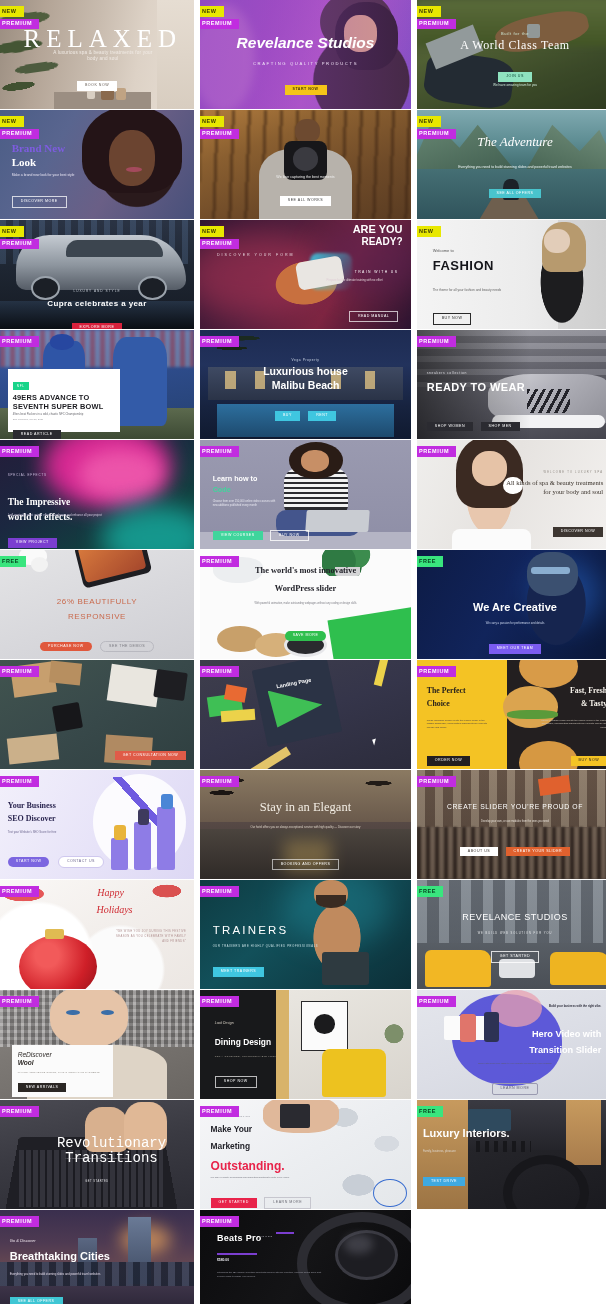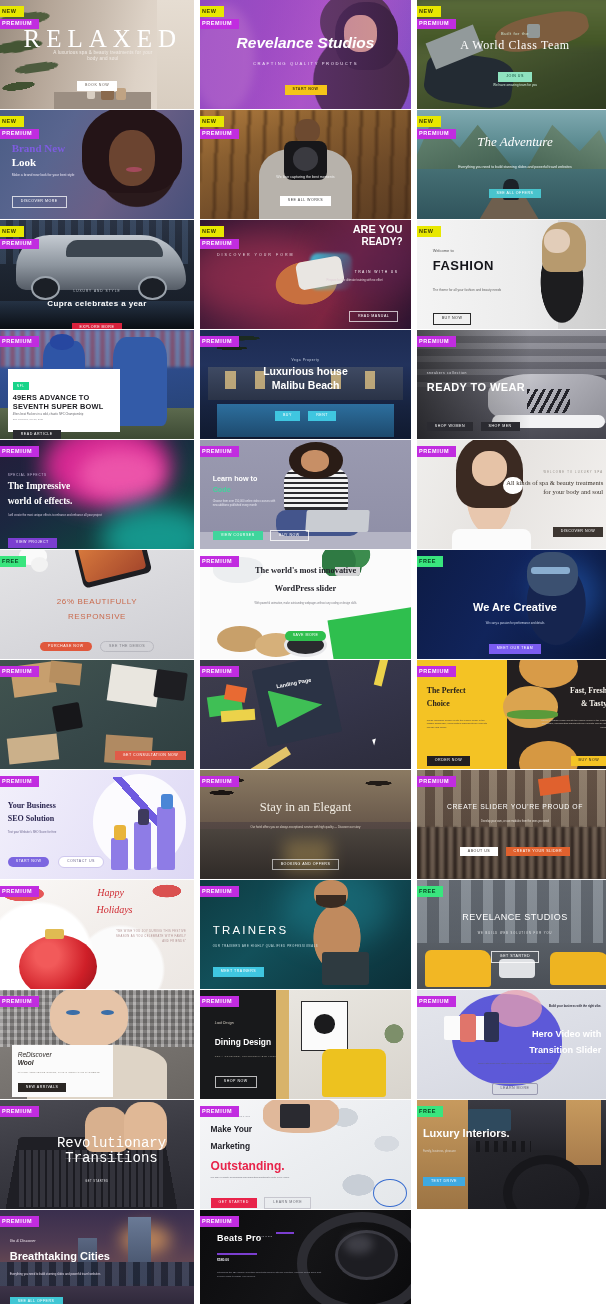--- a/index.html
+++ b/index.html
@@ -231,21 +231,21 @@
   .c12 .pre { font-size:3.4px; color:#dcdce2; letter-spacing:.6px; }
   .c12 .ttl { font-size:11px; font-weight:bold; color:#fff; letter-spacing:.4px; }
   .c12 .btn { background:#2b2b31; color:#fff; margin-right:3px; }
 
   
   .c13 .bg { background: linear-gradient(150deg,#241d3a 0%,#1b2740 40%,#11403f 75%,#0c4a46 100%); }
   .c13 .pink { position:absolute; left:22%; top:-16%; width:66%; height:78%; border-radius:50%; background:#e7299a; filter:blur(11px); opacity:.92; }
   .c13 .pink2 { position:absolute; left:40%; top:8%; width:44%; height:46%; border-radius:50%; background:#f25fb0; filter:blur(9px); opacity:.8; }
   .c13 .teal { position:absolute; right:-8%; bottom:-20%; width:56%; height:60%; border-radius:50%; background:#17b3a6; filter:blur(12px); opacity:.75; }
   .c13 .pre { font-size:3px; color:#cdbfe0; letter-spacing:.8px; }
-  .c13 .ttl { font-family:"Liberation Serif",serif; font-weight:bold; font-size:9.5px; color:#fff; line-height:1.22; }
+  .c13 .ttl { font-family:"Liberation Serif",serif; font-weight:bold; font-size:9.5px; color:#fff; line-height:1.22;margin-top:16px; }
   .c13 .sub { font-size:2.8px; color:#d6cde2; }
   .c13 .btn { background:#7b3ed0; color:#fff; }
 
   
   .c14 .bg { background: linear-gradient(180deg,#9a9ab0 0%,#8e8ea6 100%); }
   .c14 .floor { position:absolute; left:0; right:0; bottom:0; height:16%; background:#b4b4c4; }
   .c14 .hairA { position:absolute; left:42%; top:2%; width:26%; height:34%; border-radius:50%; background:#2a1c16; }
   .c14 .faceA { position:absolute; left:48%; top:9%; width:13%; height:20%; border-radius:46%; background:#c78f66; }
   .c14 .torso { position:absolute; left:40%; top:26%; width:30%; height:40%; border-radius:14px 14px 6px 6px;
        background: repeating-linear-gradient(0deg,#f2f2f2 0 2.5px,#2a2a2e 2.5px 5px); }
@@ -1008,21 +1008,21 @@
         <div class="bar3"></div>
       <div class="pp1"></div>
         <div class="pp2"></div>
         <div class="pp3"></div>
     </div>
     <div class="badges">
       <span class="badge premium">PREMIUM</span>
     </div>
     <div class="content">
       <div class="abs ttl" style="left:4%;top:28%">Your Business</div>
-      <div class="abs ttl" style="left:4%;top:40%">SEO Solution</div>
+      <div class="abs ttl" style="left:4%;top:40%">SEO Discover</div>
       <div class="abs sub" style="left:4%;width:48%;top:56%">Test your Website's SEO Score for free</div>
       <div class="abs" style="left:4%;top:72%">
         <span class="btn p">Start Now</span>
         <span class="btn w2">Contact Us</span>
       </div>
     </div>
   </div>
 
   <div class="card c23">
     <div class="bg">

